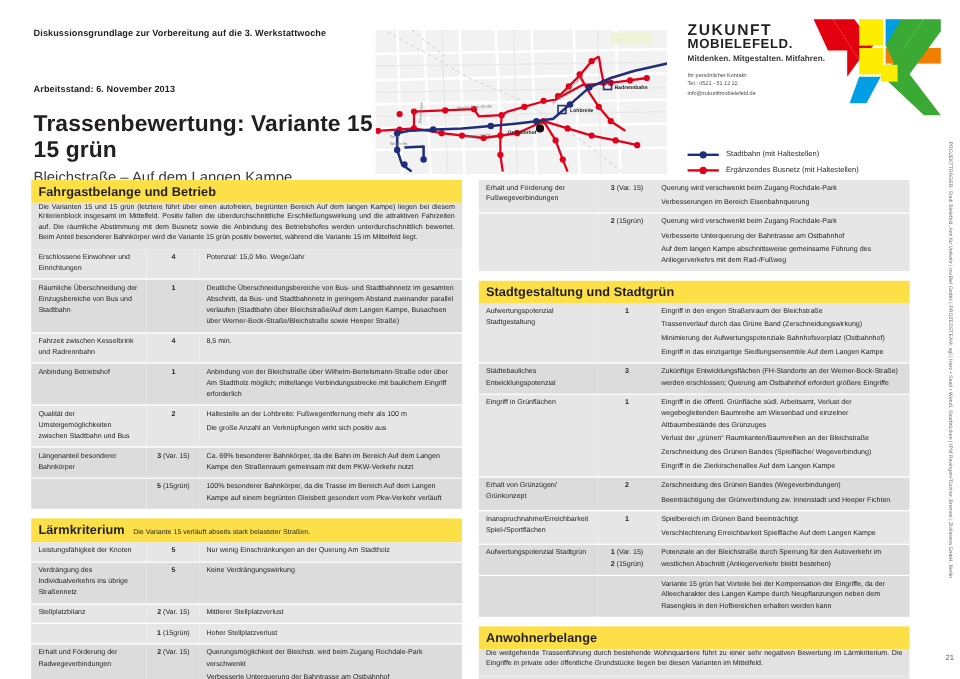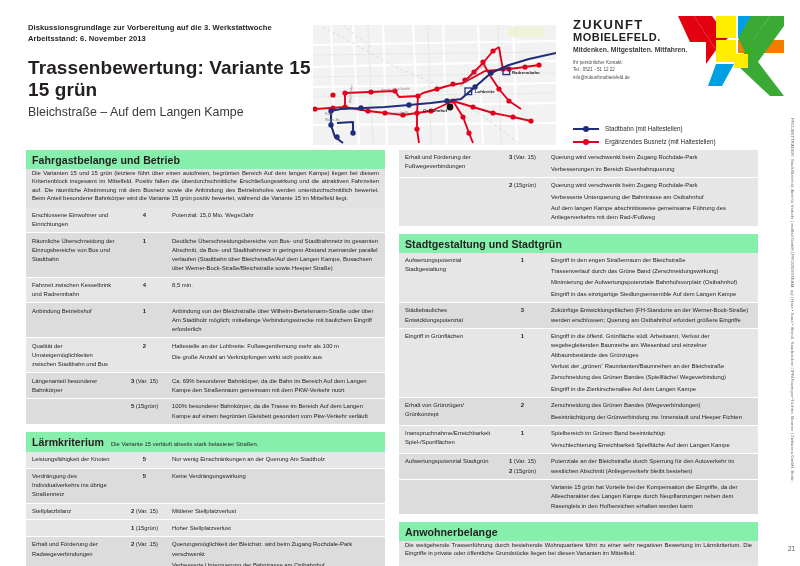--- a/index.html
+++ b/index.html
@@ -9,21 +9,21 @@
     font-family: "Liberation Sans", sans-serif;
     color: #231f20;
     overflow: hidden;
   }
   .page { position: relative; width: 800px; height: 566px; text-decoration: underline; }
 
   
   .header { position: absolute; left: 0; top: 0; width: 800px; height: 150px; }
   .hdr-text { position: absolute; left: 28px; top: 22px; width: 300px; }
   .hdr-line1 { font-size: 7.6px; font-weight: bold; letter-spacing: 0.01em; line-height: 1.45; }
-  .hdr-line2 { font-size: 7.6px; font-weight: bold; letter-spacing: 0.01em; line-height: 1.45; }
+  .hdr-line2 { font-size: 7.6px; font-weight: bold; letter-spacing: 0.01em; line-height: 1.45; margin-top: 36px; }
   .hdr-title { margin-top: 13px; font-size: 19px; font-weight: bold; letter-spacing: 0.005em; }
   .hdr-sub { margin-top: 4px; font-size: 12.4px; font-weight: normal; color: #3a3a3a; }
 
   
   .map-wrap {
     position: absolute; left: 313px; top: 25px; width: 243px; height: 120px;
     overflow: hidden; background: #f2f2f2;
   }
   .map-wrap svg { display: block; }
 
@@ -44,21 +44,21 @@
   .legend-mark .dot { position: absolute; left: 10px; top: 1.6px; width: 6.4px; height: 6.4px; border-radius: 50%; }
   .legend-label { font-size: 6.3px; color: #2a2a2a; white-space: nowrap; }
 
   
   .col { position: absolute; top: 150px; width: 359px; }
   .col-left { left: 26px; }
   .col-right { left: 399px; top: 150px; }
 
   
   .sec-head {
-    background: #86efac; padding: 4px 6px 3px 6px;
+    background: #fde047; padding: 4px 6px 3px 6px;
     display: flex; align-items: baseline; gap: 7px;
     margin-top: 7px;
   }
   .sec-head:first-child { margin-top: 0; }
   .sec-head .t { font-size: 10.6px; font-weight: bold; letter-spacing: 0.005em; }
   .sec-head .s { font-size: 5.9px; line-height: 1.35; color: #2a2a2a; }
   .sec-intro {
     background: #e2e2e2; padding: 0 6px 5px 6px;
     font-size: 5.9px; line-height: 1.42; color: #242424; text-align: justify;
   }

